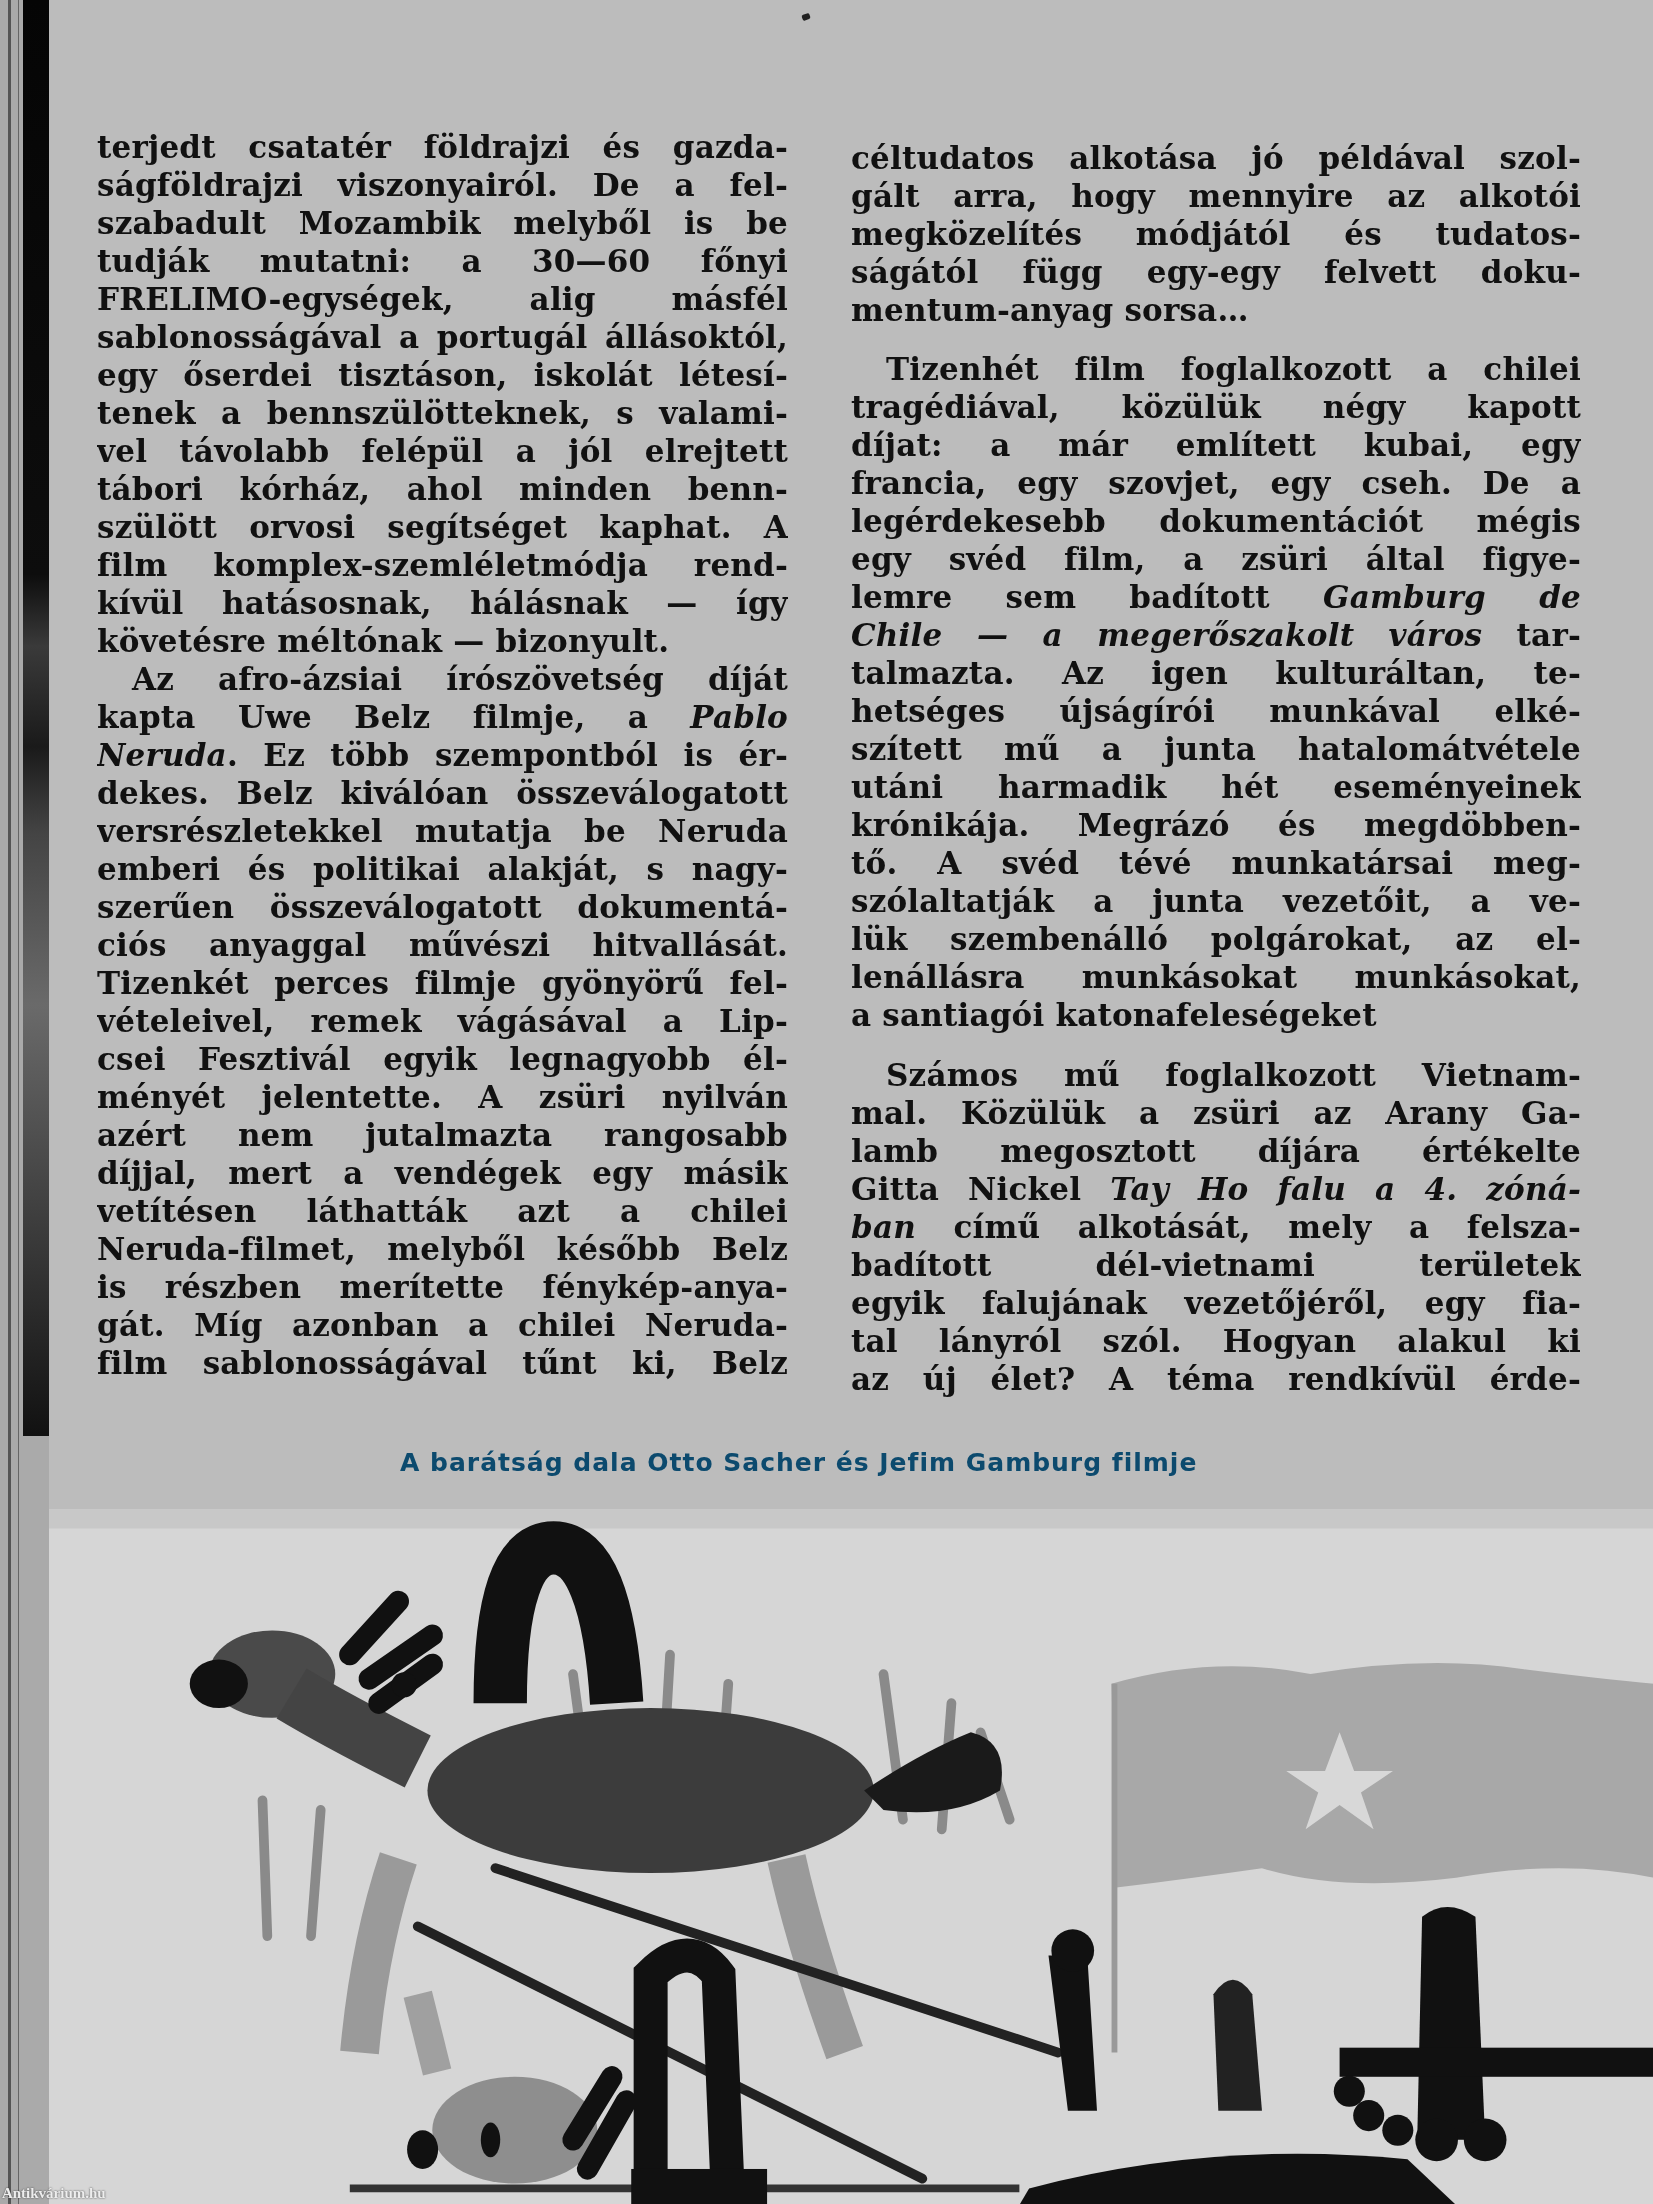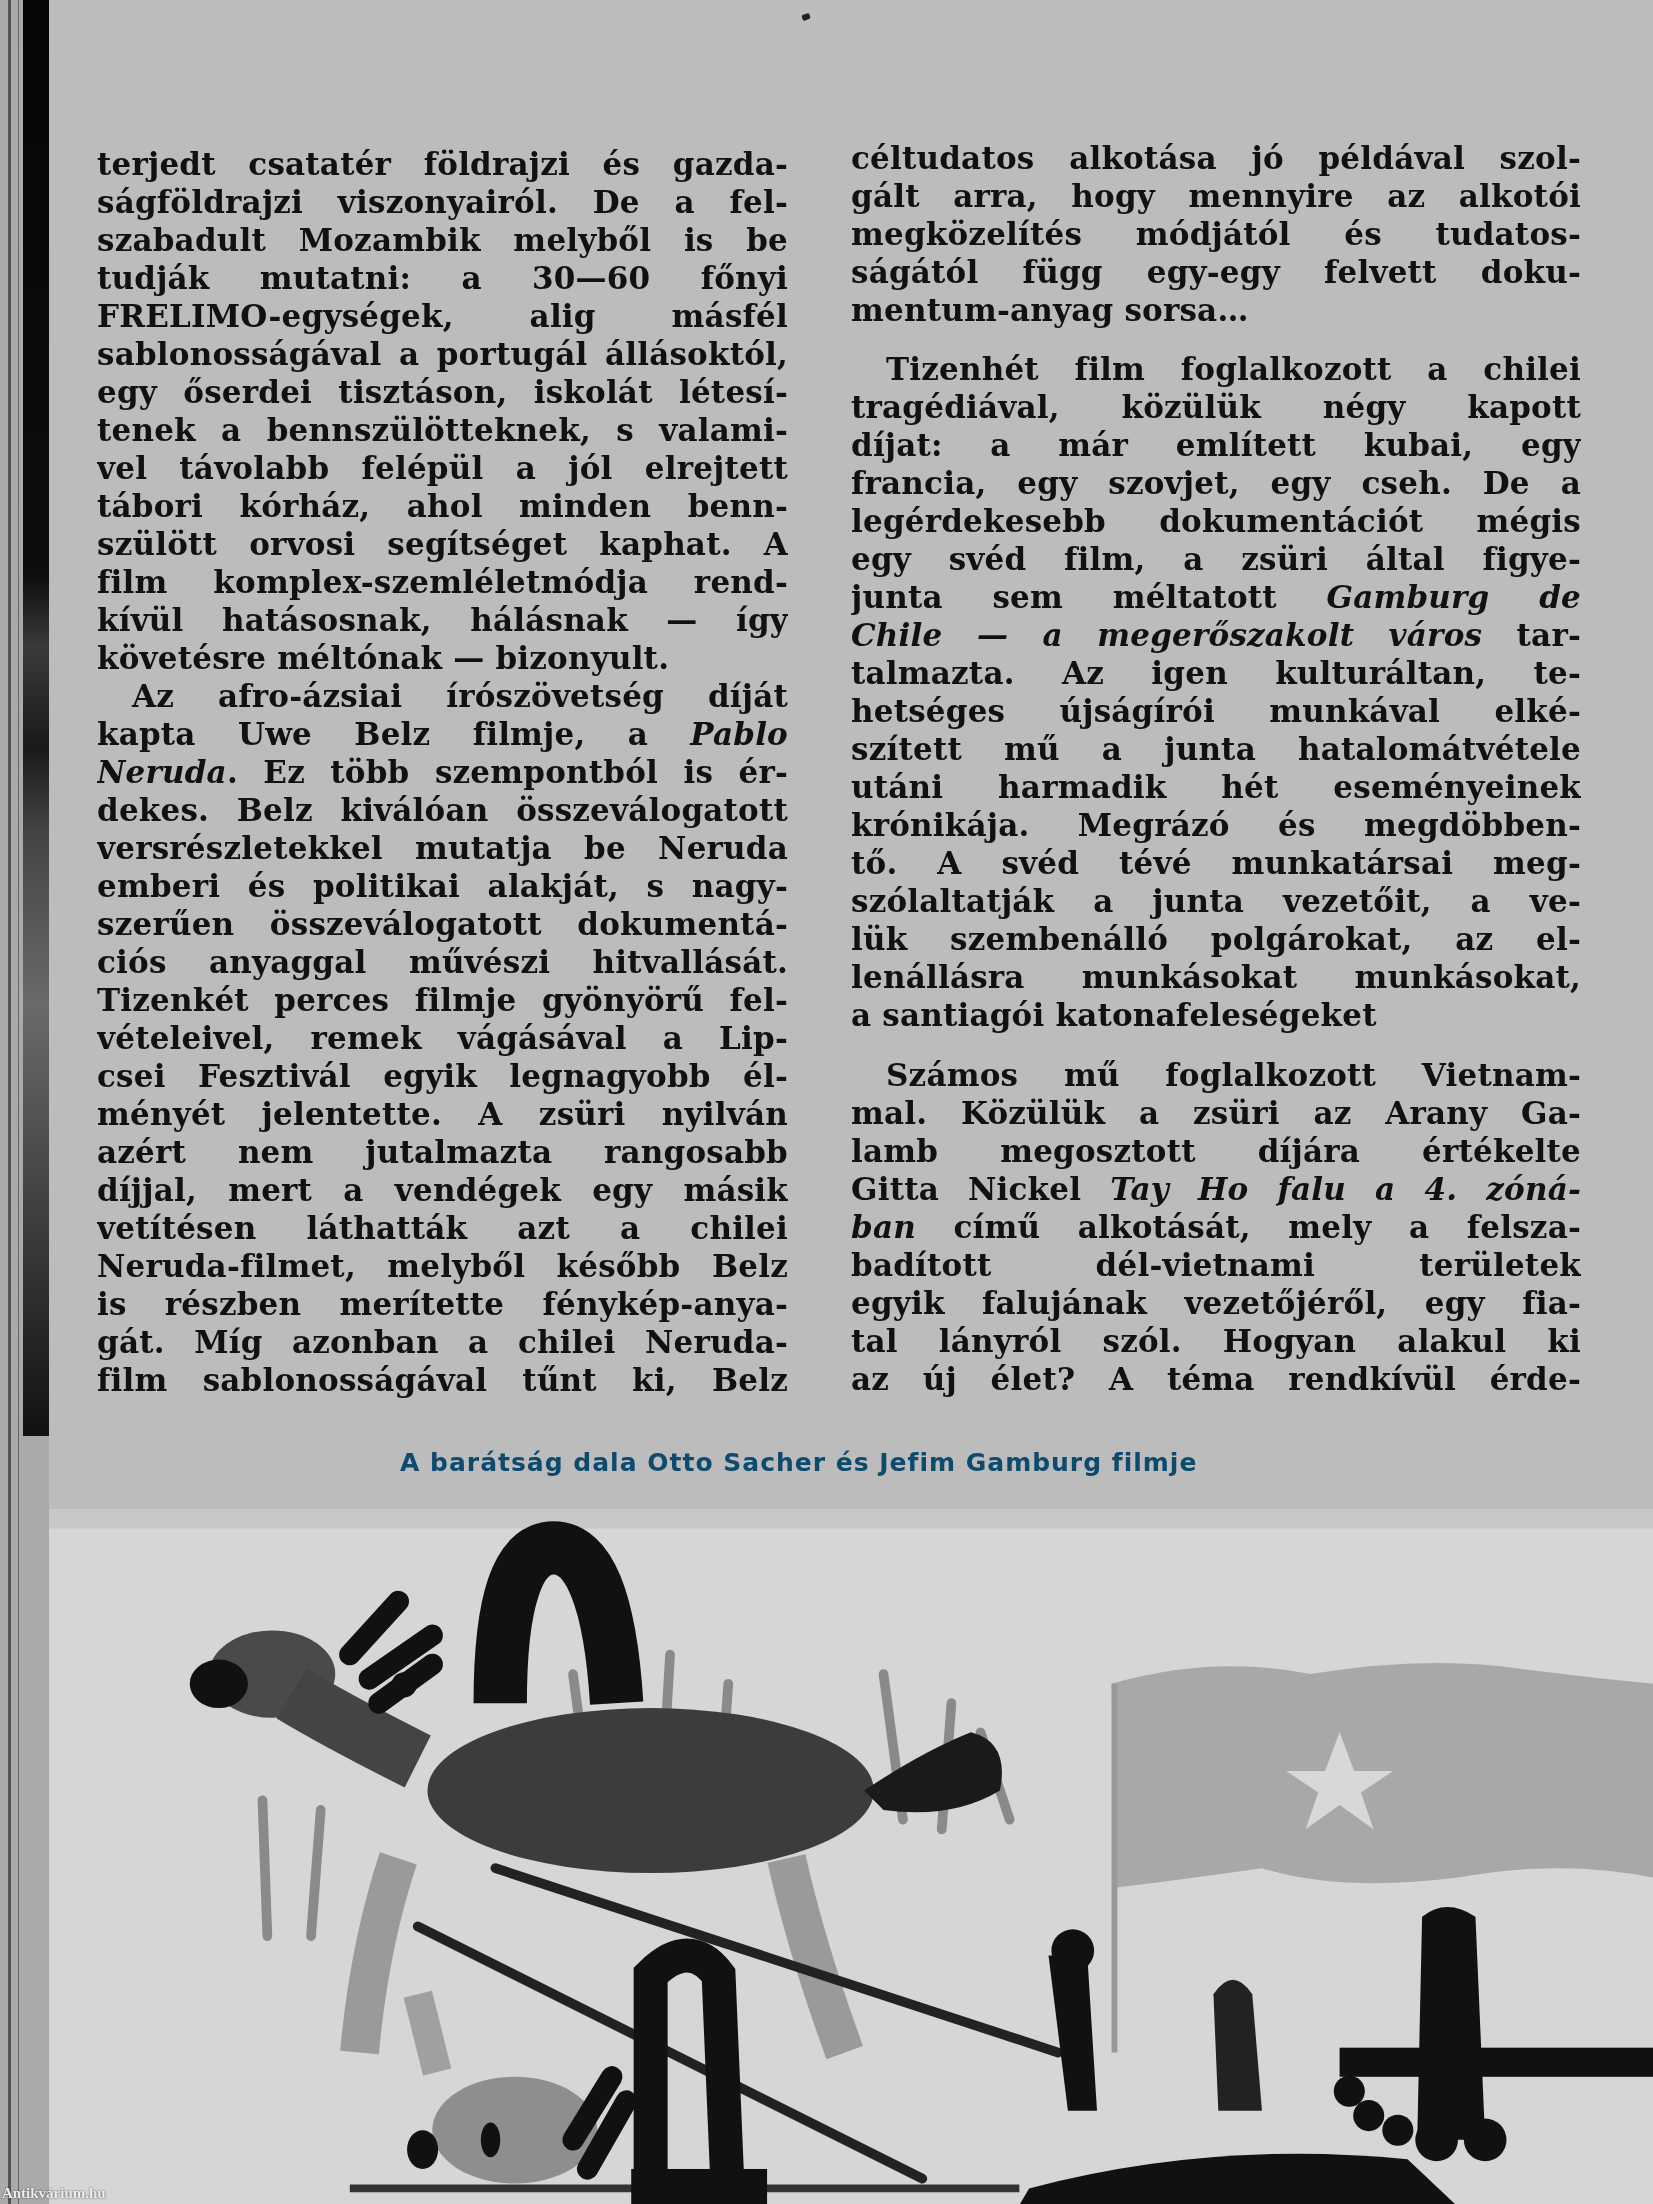--- a/index.html
+++ b/index.html
@@ -16,21 +16,21 @@
   .binding .line1 { position:absolute; left:7.8px; top:0; width:2.9px; height:100%; background:#555; }
   .binding .line2 { position:absolute; left:17.5px; top:0; width:1.9px; height:100%; background:#666; }
   .binding .dark { position:absolute; left:23px; top:0; width:39px; height:1436px;
     background: linear-gradient(#050505 0%, #0d0d0d 40%, #3a3a3a 45%, #1a1a1a 52%, #444 58%, #6a6a6a 70%, #202020 95%, #111 100%); }
   .page {
     position: absolute; left: 49px; top: 0; width: 1605px; height: 2205px;
     background: #bcbcbc;
   }
   .topmark { position:absolute; left: 753px; top: 13.6px; width: 7.8px; height: 5.8px; background:#222; border-radius:1.9px; transform: rotate(-20deg); }
   .col {
-    position: absolute; top: 145px; width: 691px;
+    position: absolute; top: 128px; width: 691px;
     font-size: 31px; line-height: 38px; font-weight: bold;
     text-align: justify; text-align-last: justify;
     letter-spacing: 0.2px;
   }
   .col-left { left: 97px; }
   .col-right { left: 851px; top: 139px; width: 730px; }
   .line { display: block; white-space: nowrap; text-align-last: justify; overflow: hidden; }
   .line.last { text-align-last: left; }
   .indent { padding-left: 35px; }
   .gap { height: 21.3px; }
@@ -104,21 +104,21 @@
     <span class="line">megközelítés módjától és tudatos-</span>
     <span class="line">ságától függ egy-egy felvett doku-</span>
     <span class="line last">mentum-anyag sorsa…</span>
     <div class="gap"></div>
     <span class="line indent">Tizenhét film foglalkozott a chilei</span>
     <span class="line">tragédiával, közülük négy kapott</span>
     <span class="line">díjat: a már említett kubai, egy</span>
     <span class="line">francia, egy szovjet, egy cseh. De a</span>
     <span class="line">legérdekesebb dokumentációt mégis</span>
     <span class="line">egy svéd film, a zsüri által figye-</span>
-    <span class="line"><span>junta sem méltatott </span><em>Gamburg de</em></span>
+    <span class="line"><span>lemre sem badított </span><em>Gamburg de</em></span>
     <span class="line"><em>Chile — a megerőszakolt város</em><span> tar-</span></span>
     <span class="line">talmazta. Az igen kulturáltan, te-</span>
     <span class="line">hetséges újságírói munkával elké-</span>
     <span class="line">szített mű a junta hatalomátvétele</span>
     <span class="line">utáni harmadik hét eseményeinek</span>
     <span class="line">krónikája. Megrázó és megdöbben-</span>
     <span class="line">tő. A svéd tévé munkatársai meg-</span>
     <span class="line">szólaltatják a junta vezetőit, a ve-</span>
     <span class="line">lük szembenálló polgárokat, az el-</span>
     <span class="line">lenállásra munkásokat munkásokat,</span>

